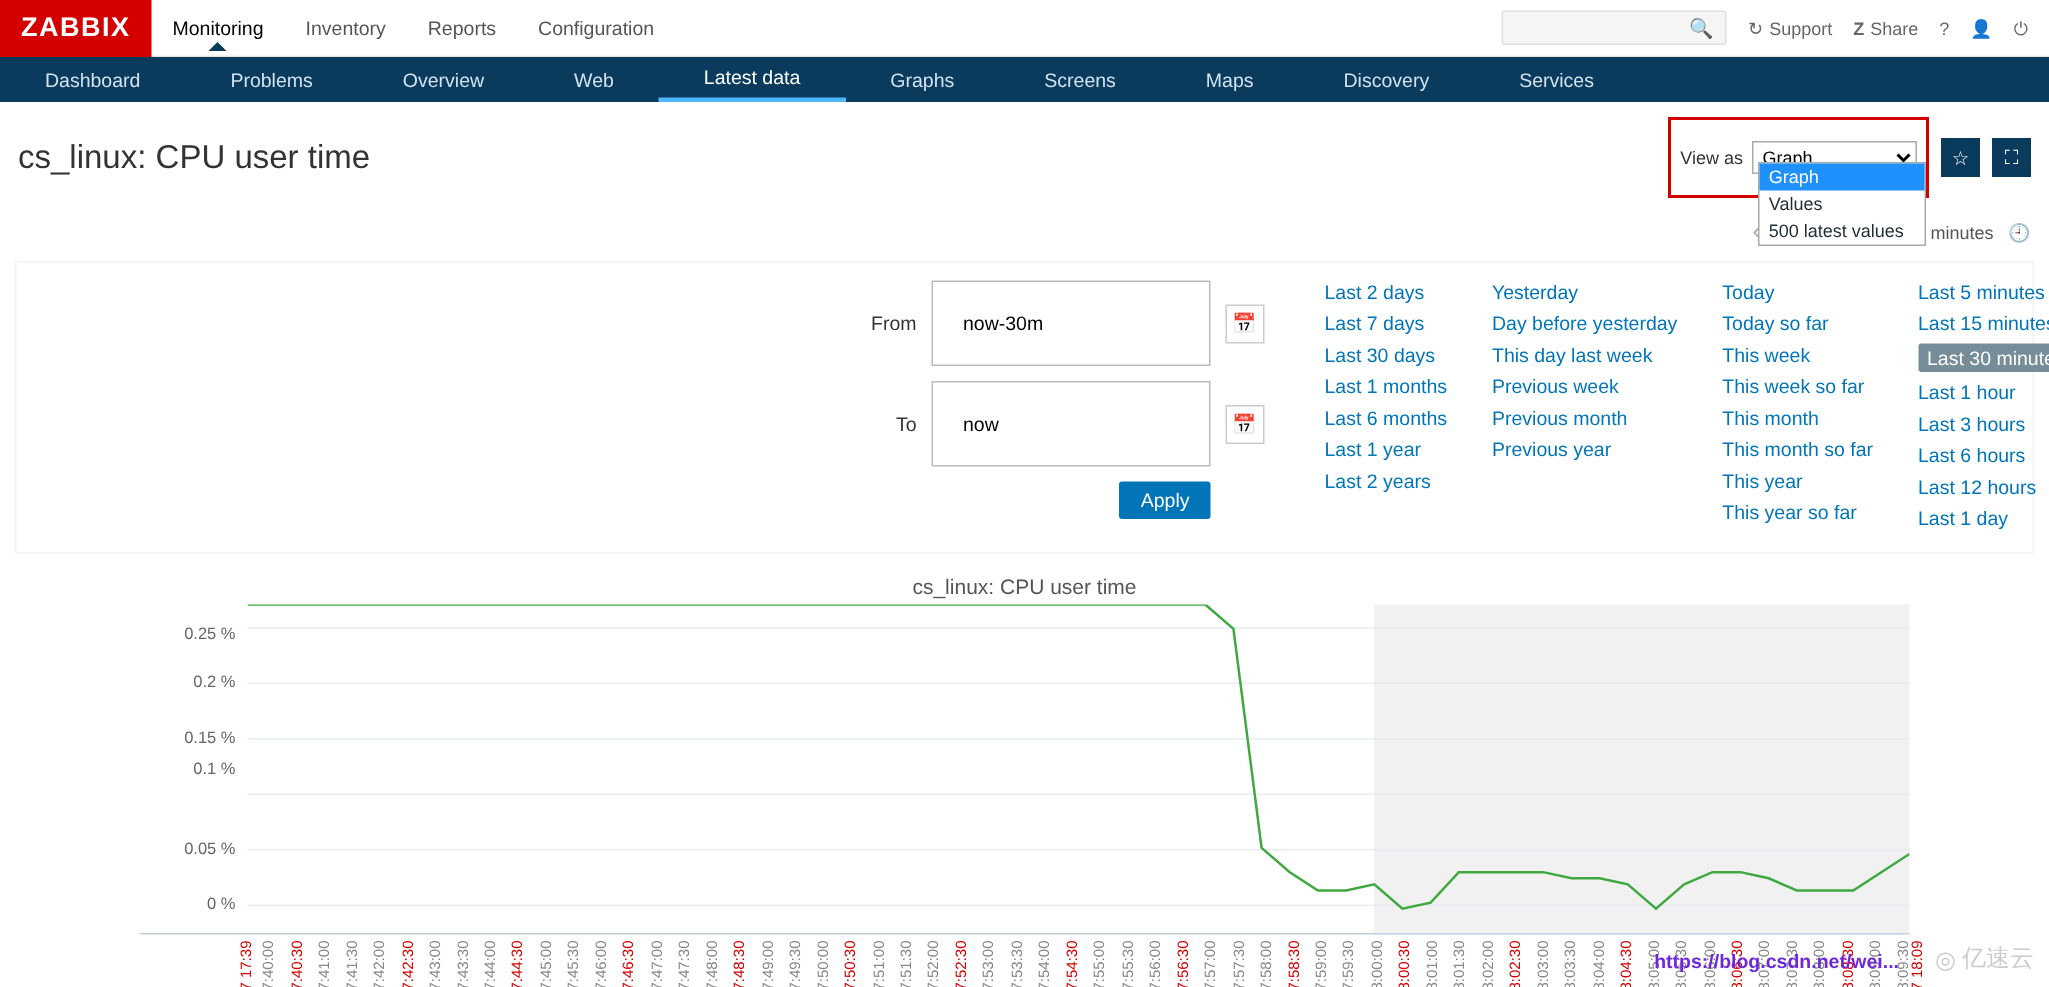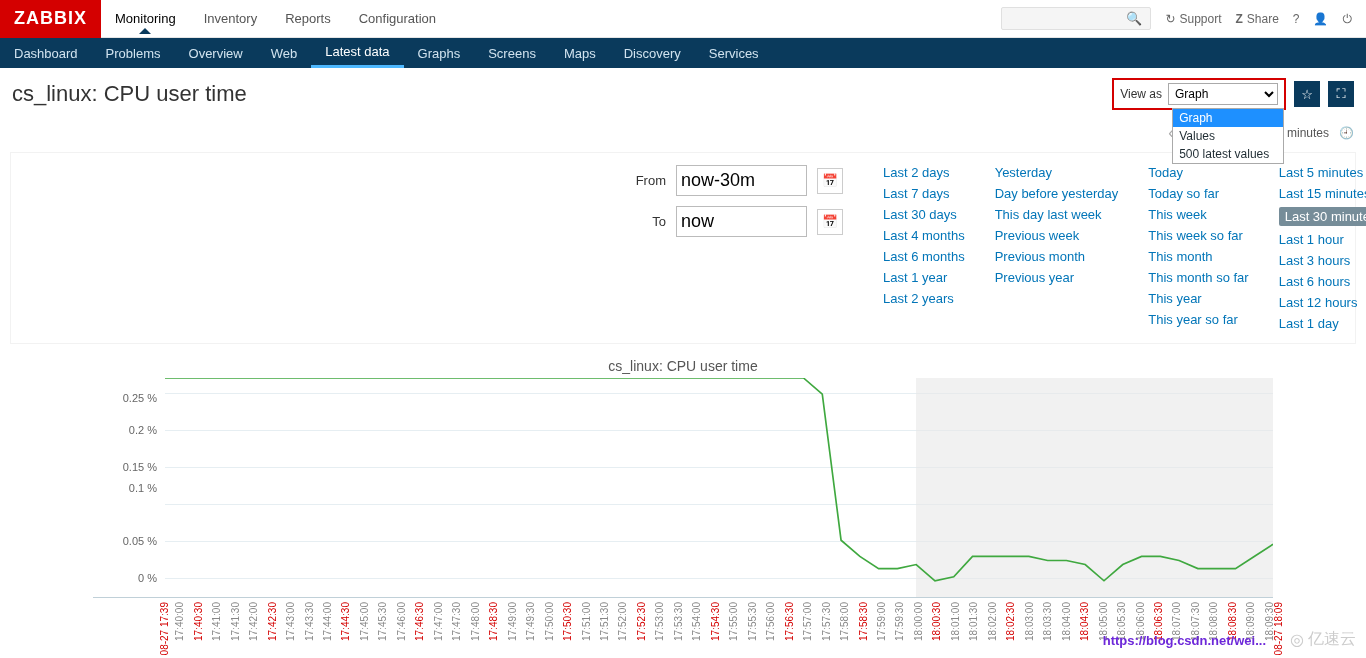--- a/index.html
+++ b/index.html
@@ -8,39 +8,39 @@
 .logo { background: #d40000; color: #fff; font-weight: bold; font-size: 18px; letter-spacing: 1px; padding: 8px 14px; height: 38px; display: flex; align-items: center; }
 .top-menu { display: flex; }
 .top-menu-item { padding: 0 14px; height: 28px; display: flex; align-items: center; color: #555; cursor: pointer; position: relative; }
 .top-menu-item.active { color: #000; }
 .top-menu-item.active::after { content: ""; position: absolute; bottom: -1px; left: 50%; transform: translateX(-50%); border: 6px solid transparent; border-bottom-color: #0a3a5c; }
 .top-right { margin-left: auto; display: flex; align-items: center; gap: 14px; padding-right: 14px; color: #666; }
 .search-box { display: flex; align-items: center; background: #f5f5f5; border: 1px solid #e0e0e0; border-radius: 2px; padding: 3px 8px; width: 150px; }
 .search-box input { border: none; background: transparent; width: 100%; font-size: 12px; }
 .icon-btn { cursor: pointer; color: #666; display: flex; align-items: center; gap: 4px; font-size: 12px; }
 .subnav { background: #0a3a5c; display: flex; height: 30px; }
-.subnav-item { color: #d1e3ef; padding: 0 14px; display: flex; align-items: center; cursor: pointer; font-size: 13px; }
+.subnav-item { color: #d1e3ef; padding: 0 30px; display: flex; align-items: center; cursor: pointer; font-size: 13px; }
 .subnav-item.active { color: #fff; border-bottom: 3px solid #4db8ff; }
 .page-header { display: flex; align-items: center; padding: 10px 12px; }
 .page-title { font-size: 22px; color: #333; font-weight: normal; }
 .header-right { margin-left: auto; display: flex; align-items: center; gap: 8px; }
-.viewas-wrap { border: 2px solid #d40000; padding: 3px 6px; display: flex; align-items: center; gap: 6px; position: relative; }
+.viewas-wrap { border: 2px solid #d40000; padding: 14px 6px; display: flex; align-items: center; gap: 6px; position: relative; }
 .viewas-label { font-size: 12px; color: #333; }
 .viewas-select { border: 1px solid #aaa; font-size: 12px; padding: 2px; width: 110px; background: #fff; }
 .viewas-dropdown { position: absolute; top: 28px; left: 58px; background: #fff; border: 1px solid #aaa; width: 112px; font-size: 12px; z-index: 10; }
 .viewas-dropdown div { padding: 2px 6px; cursor: pointer; }
 .viewas-dropdown div.selected { background: #1e90ff; color: #fff; }
 .sq-btn { width: 26px; height: 26px; background: #0a3a5c; color: #fff; display: flex; align-items: center; justify-content: center; cursor: pointer; font-size: 13px; }
 .zoom-row { display: flex; align-items: center; justify-content: flex-end; padding: 4px 12px 10px; gap: 10px; color: #555; }
 .zoom-row span { font-size: 12px; }
 .panel { background: #fff; margin: 0 10px; border: 1px solid #f2f2f2; padding: 12px; display: flex; gap: 40px; }
 .time-form { flex: 0 0 820px; }
 .form-row { display: flex; align-items: center; justify-content: flex-end; gap: 10px; margin-bottom: 10px; }
 .form-row label { width: 40px; text-align: right; color: #333; font-size: 13px; }
-.form-row input { width: 131px; padding: 4px; border: 1px solid #bbb; font-size: 18px; }
+.form-row input { width: 186px; padding: 20px; border: 1px solid #bbb; font-size: 13px; }
 .cal-btn { width: 26px; height: 26px; border: 1px solid #ccc; background: #fff; display: flex; align-items: center; justify-content: center; cursor: pointer; color: #888; }
 .apply-btn { background: #0275b8; color: #fff; border: none; padding: 5px 14px; cursor: pointer; font-size: 13px; border-radius: 2px; }
 .quick-links { display: flex; gap: 30px; flex: 1; }
 .quick-col { display: flex; flex-direction: column; gap: 6px; }
 .quick-col a { color: #0275b8; text-decoration: none; font-size: 13px; cursor: pointer; white-space: nowrap; }
 .quick-col a.selected { background: #768d99; color: #fff; padding: 2px 6px; border-radius: 2px; }
 .chart-container { margin: 14px auto 0; width: 1180px; }
 .chart-title { text-align: center; font-size: 14px; color: #555; font-family: "Microsoft YaHei", sans-serif; margin-bottom: 4px; }
 .chart-area { position: relative; height: 220px; border-bottom: 1px solid #c0d0d8; }
 .y-axis { position: absolute; left: 0; top: 0; bottom: 0; width: 70px; }
@@ -127,27 +127,31 @@
     <div class="form-row">
       <label>From</label>
       <input value="now-30m" style="">
       <div class="cal-btn">📅</div>
     </div>
     <div class="form-row">
       <label>To</label>
       <input value="now" style="">
       <div class="cal-btn">📅</div>
     </div>
+    <div class="form-row">
+      <button class="apply-btn">Apply</button>
+      <div style="width:26px"></div>
+    </div>
   </div>
   <div class="quick-links" id="quick-links">
       <div class="quick-col">
         <a>Last 2 days</a>
         <a>Last 7 days</a>
         <a>Last 30 days</a>
-        <a>Last 4 months</a>
+        <a>Last 1 months</a>
         <a>Last 6 months</a>
         <a>Last 1 year</a>
         <a>Last 2 years</a>
       </div>
       <div class="quick-col">
         <a>Yesterday</a>
         <a>Day before yesterday</a>
         <a>This day last week</a>
         <a>Previous week</a>
         <a>Previous month</a>

